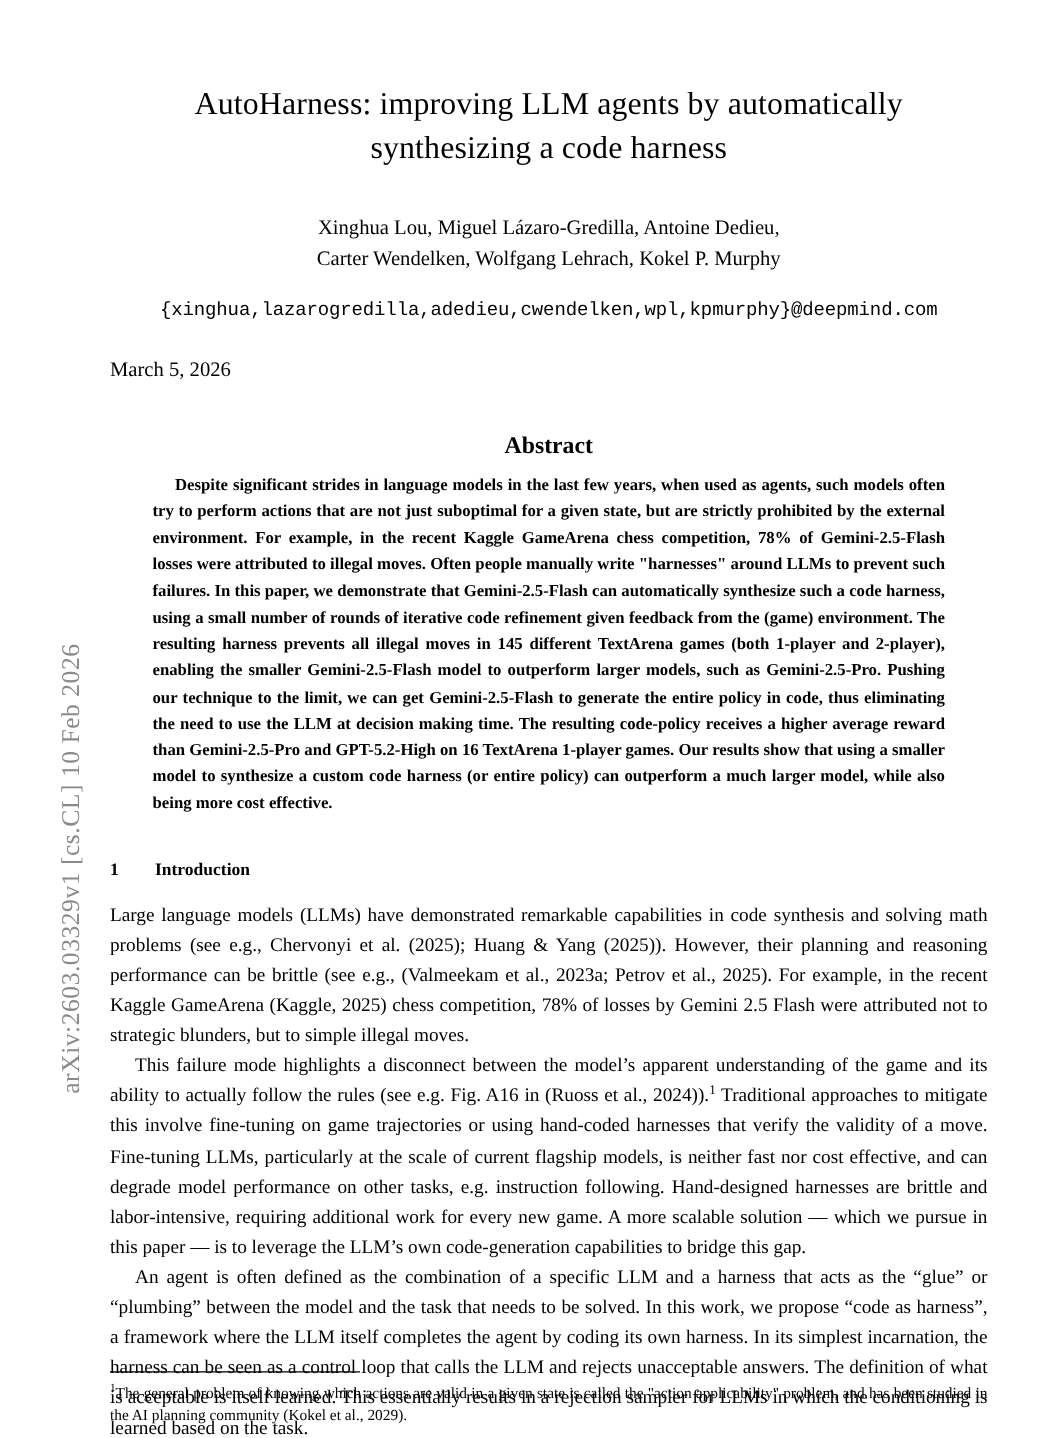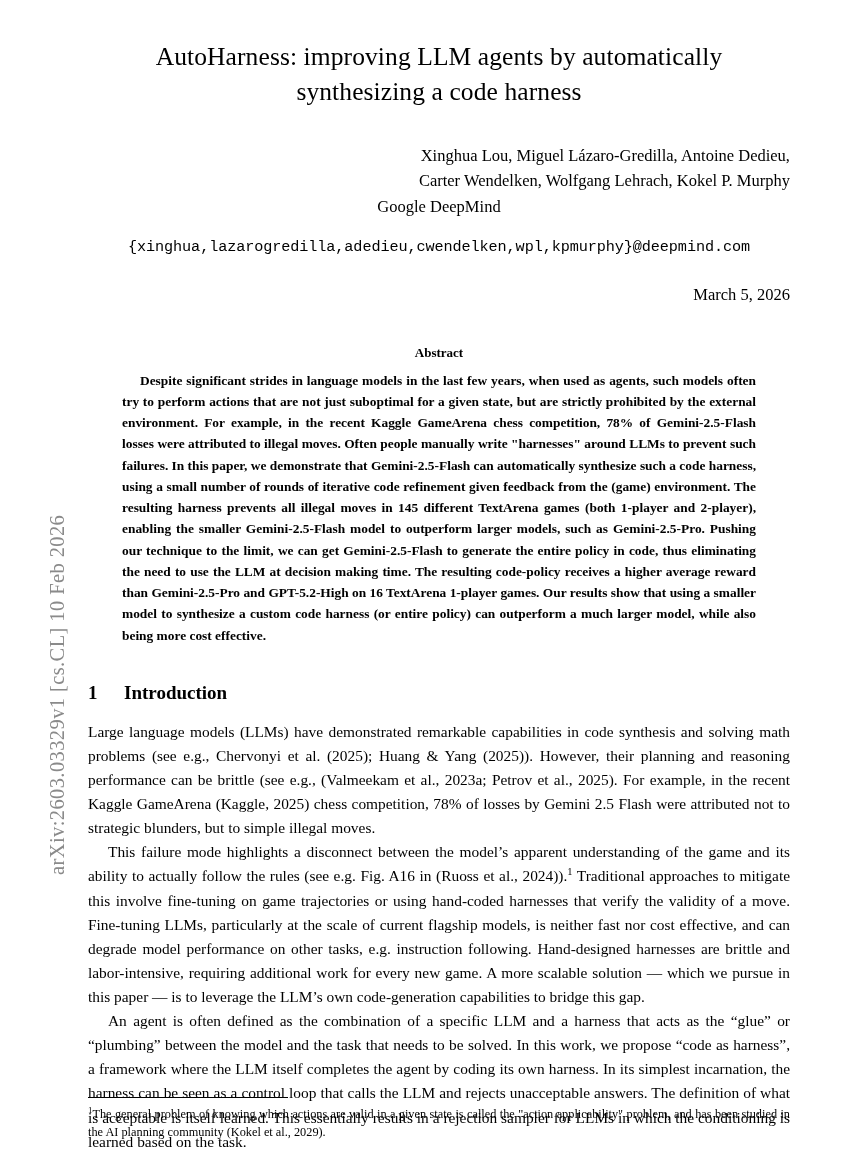--- a/index.html
+++ b/index.html
@@ -41,77 +41,77 @@
   #page {
     position: absolute;
     left: 88px;
     top: 0;
     width: 702px;
     height: 1150px;
   }
 
   
   .title-block {
-    padding-top: 39px;
+    padding-top: 65px;
     text-align: center;
   }
   .paper-title {
     font-size: 25.5px;
     line-height: 1.38;
     font-weight: normal;
     margin: 0 auto;
     max-width: 640px;
     letter-spacing: 0.1px;
   }
 
   .author-block {
     text-align: center;
     margin-top: 34px;
     font-size: 16.5px;
     line-height: 1.52;
   }
-  .author-line { display: block; text-align: right; }
+  .author-line { display: block; }
   .affiliation-line { display: block; }
   .email-line {
     display: block;
     font-family: "Liberation Mono", "DejaVu Sans Mono", monospace;
     font-size: 15.2px;
     letter-spacing: -0.1px;
     margin-top: 17px;
   }
 
   .date-line {
-    text-align: right;
+    text-align: left;
     font-size: 16.5px;
     margin-top: 26px;
   }
 
   
   .abstract-wrap {
     margin: 40px auto 0 auto;
     width: 634px;
   }
   .abstract-heading {
     text-align: center;
-    font-size: 13px;
+    font-size: 19px;
     font-weight: bold;
     margin-bottom: 9px;
   }
   .abstract-body {
     font-size: 13.4px;
     line-height: 1.585;
     text-align: justify;
     text-indent: 18px;
     hyphens: none;
     font-weight: bold;
   }
 
   
   .section-heading {
-    font-size: 19px;
+    font-size: 14px;
     font-weight: bold;
     margin: 36px 0 16px 0;
   }
   .section-heading .sec-num {
     display: inline-block;
     width: 36px;
   }
 
   
   .body-text p {
@@ -160,21 +160,20 @@
 </div>
 
 <div id="page">
 
   <div class="title-block">
     <h1 class="paper-title">AutoHarness: improving LLM agents by automatically synthesizing a code harness</h1>
 
     <div class="author-block">
       <span class="author-line">Xinghua Lou, Miguel Lázaro-Gredilla, Antoine Dedieu,</span>
       <span class="author-line">Carter Wendelken, Wolfgang Lehrach, Kokel P. Murphy</span>
-      <span class="affiliation-line">Google DeepMind</span>
       <span class="email-line">{xinghua,lazarogredilla,adedieu,cwendelken,wpl,kpmurphy}@deepmind.com</span>
     </div>
 
     <div class="date-line">March 5, 2026</div>
   </div>
 
   <div class="abstract-wrap">
     <div class="abstract-heading">Abstract</div>
     <div class="abstract-body">Despite significant strides in language models in the last few years, when used as agents, such models often try to perform actions that are not just suboptimal for a given state, but are strictly prohibited by the external environment. For example, in the recent Kaggle GameArena chess competition, 78% of Gemini-2.5-Flash losses were attributed to illegal moves. Often people manually write "harnesses" around LLMs to prevent such failures. In this paper, we demonstrate that Gemini-2.5-Flash can automatically synthesize such a code harness, using a small number of rounds of iterative code refinement given feedback from the (game) environment. The resulting harness prevents all illegal moves in 145 different TextArena games (both 1-player and 2-player), enabling the smaller Gemini-2.5-Flash model to outperform larger models, such as Gemini-2.5-Pro. Pushing our technique to the limit, we can get Gemini-2.5-Flash to generate the entire policy in code, thus eliminating the need to use the LLM at decision making time. The resulting code-policy receives a higher average reward than Gemini-2.5-Pro and GPT-5.2-High on 16 TextArena 1-player games. Our results show that using a smaller model to synthesize a custom code harness (or entire policy) can outperform a much larger model, while also being more cost effective.</div>
   </div>

